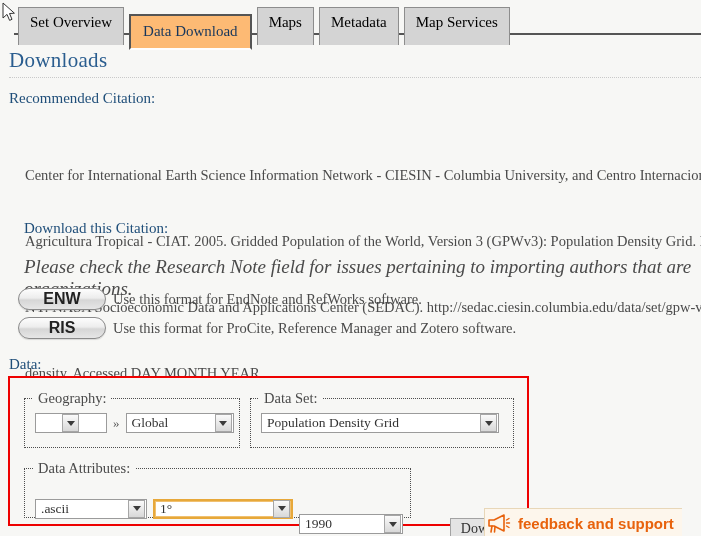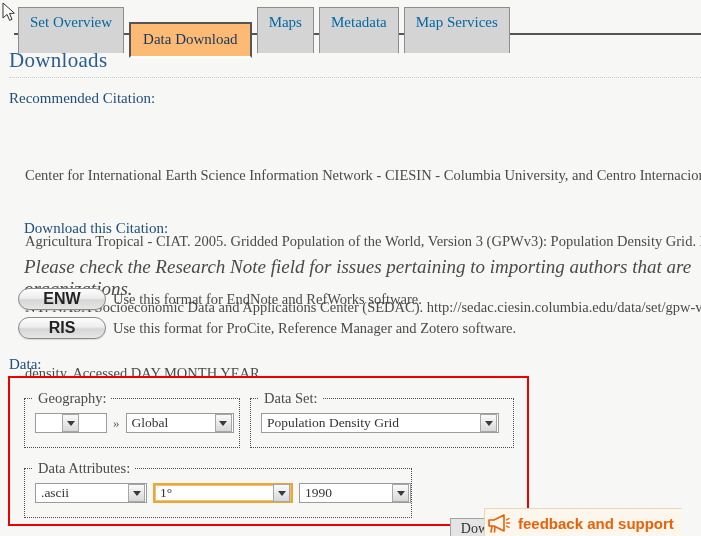--- a/index.html
+++ b/index.html
@@ -43,25 +43,25 @@
     top: 4px;
     display: flex;
     align-items: flex-end;
     gap: 5px;
     z-index: 3;
   }
   .tab {
     background: #d4d4d4;
     border: 1px solid #8d8d8d;
     border-bottom: none;
-    color: #0369a1;
+    color: #000000;
     font-family: "Liberation Serif", "DejaVu Serif", serif;
     font-size: 15px;
     line-height: 1;
-    padding: 7px 11px 24px 11px;
+    padding: 7px 11px 16px 11px;
     height: 14px;
     box-sizing: content-box;
     position: relative;
     top: 3px;
     white-space: nowrap;
     cursor: pointer;
   }
   .tab.active {
     background: #fdba74;
     border: 2px solid #555;
@@ -255,21 +255,21 @@
   .sel.focused {
     border: 2px solid #e7a83a;
     box-shadow: 0 0 0 1px #f0c070 inset;
   }
 
   .sel-region { width: 72px; flex-direction: column; }
   .sel-global { width: 108px; }
   .sel-dataset { width: 238px; }
   .sel-format { width: 112px; }
   .sel-res    { width: 140px; }
-  .sel-year   { width: 112px; }
+  .sel-year   { width: 104px; margin-top: 31px; }
 
   .chev {
     font-size: 13px;
     color: #555;
     font-family: "Liberation Serif", "DejaVu Serif", serif;
   }
 
   
   .dlbtn {
     position: absolute;

